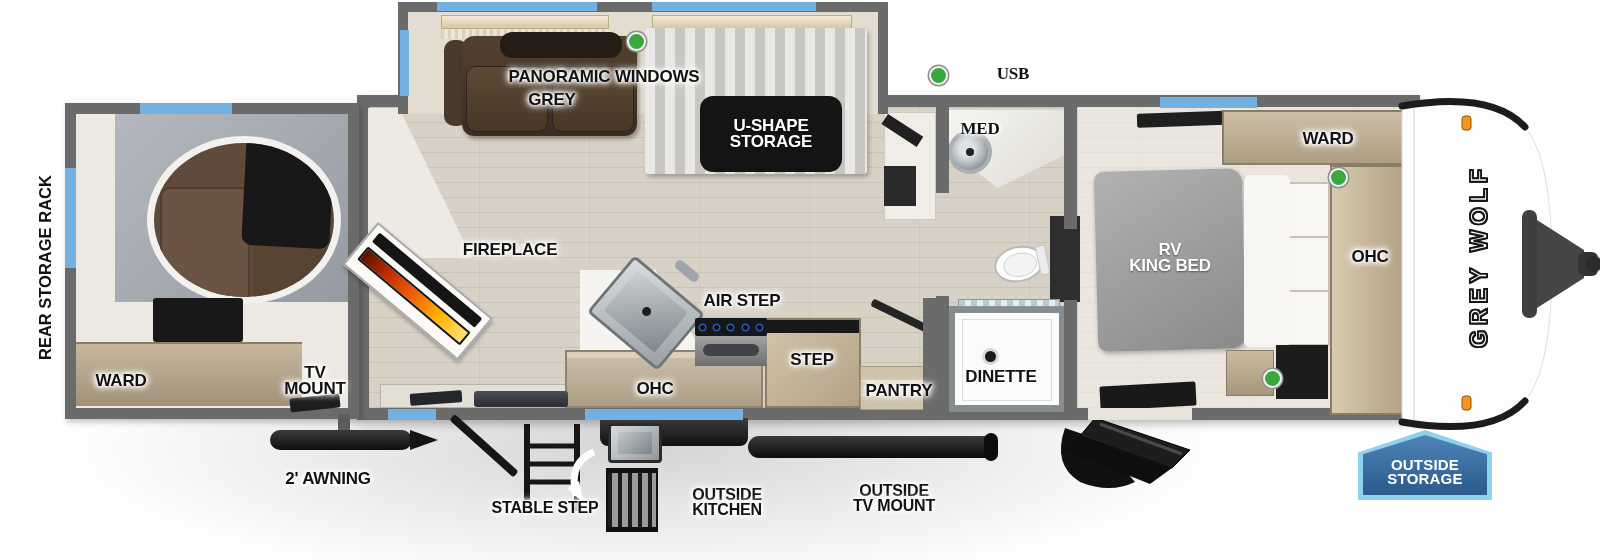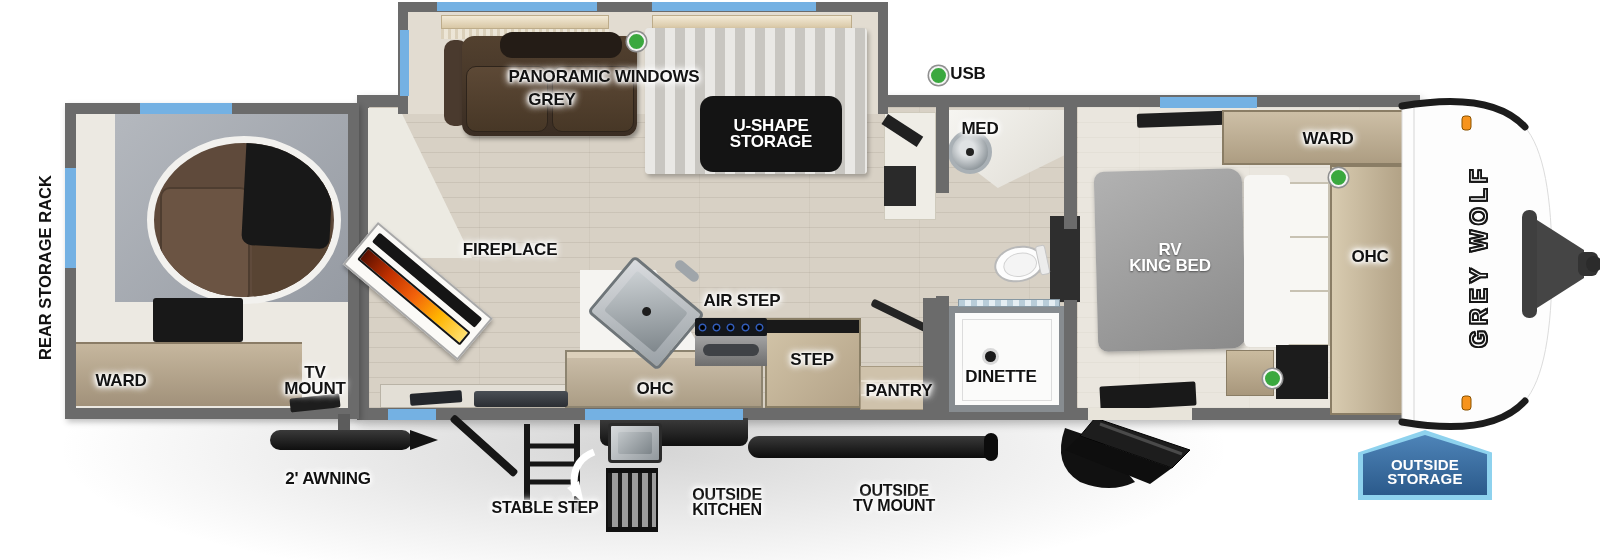--- a/index.html
+++ b/index.html
@@ -83,21 +83,21 @@
   <div class="abs" style="left:700px;top:96px;width:142px;height:76px;z-index:15;
        background:#141414;border-radius:13px;"></div>
   <div class="lbl lbl2 wlbl c" style="left:771px;top:134px;z-index:40;">U-SHAPE
 STORAGE</div>
 
   <div class="gdot" style="left:627px;top:32px;"></div>
   <div class="lbl c" style="left:604px;top:57px;margin-top:20px;">PANORAMIC WINDOWS</div>
   <div class="lbl c" style="left:552px;top:100px;">GREY</div>
 
   <div class="gdot" style="left:929px;top:66px;"></div>
-  <div class="lbl c" style="left:968px;top:74px;">USB</div>
+  <div class="lbl c" style="left:1013px;top:74px;font-family:Liberation Serif, serif;">USB</div>
 
   <div class="abs" style="left:368px;top:108px;width:104px;height:150px;z-index:6;
        background:#eceae2;clip-path:polygon(0 0,30% 0,100% 100%,0 100%);"></div>
   <div class="abs" style="left:378px;top:222px;width:150px;height:55px;z-index:8;
        background:#fbfaf7;border:2px solid #a8a8a8;box-sizing:border-box;transform:rotate(40deg);transform-origin:0 0;box-shadow:2px 2px 4px rgba(0,0,0,.3);">
       <div class="abs" style="left:6px;top:5px;width:134px;height:12px;background:#151515;border-radius:2px;"></div>
       <div class="abs" style="left:6px;top:23px;width:134px;height:17px;border:2px solid #151515;border-radius:2px;box-sizing:border-box;
            background:linear-gradient(90deg,#5a1000,#c03000,#f2610b,#ffb400,#ffe070);"></div>
   </div>
   <div class="lbl c" style="left:510px;top:250px;">FIREPLACE</div>
@@ -159,21 +159,21 @@
   <div class="wall" style="left:1064px;top:107px;width:13px;height:122px;"></div>
   <div class="wall" style="left:1064px;top:300px;width:13px;height:120px;"></div>
   <div class="abs" style="left:872px;top:298px;width:62px;height:8px;background:#242424;border-radius:3px;transform:rotate(26deg);transform-origin:0 50%;z-index:9;"></div>
 
   <div class="abs" style="left:949px;top:110px;width:122px;height:78px;z-index:7;
        background:linear-gradient(135deg,#f6f5f1,#dedbd3);clip-path:polygon(0 0,100% 0,100% 54%,40% 100%,0 52%);"></div>
   <div class="abs" style="left:948px;top:130px;width:44px;height:44px;z-index:8;border-radius:50%;
        border:4px solid #a9b0b5;background:radial-gradient(circle at 42% 40%,#dfe2e4 25%,#8d959a 75%);box-sizing:border-box;">
       <div class="abs" style="left:14px;top:14px;width:8px;height:8px;background:#222;border-radius:50%;"></div>
   </div>
-  <div class="lbl c" style="left:980px;top:129px;">MED</div>
+  <div class="lbl c" style="left:980px;top:129px;font-family:Liberation Serif, serif;">MED</div>
 
   <div class="abs" style="left:994px;top:246px;width:50px;height:36px;z-index:8;border-radius:50%;
        border:2px solid #b9b9b9;background:#fdfdfd;transform:rotate(-12deg);box-sizing:border-box;">
       <div class="abs" style="left:7px;top:5px;width:32px;height:22px;border-radius:50%;border:1px solid #d2d2d2;background:#f4f4f4;"></div>
       <div class="abs" style="left:42px;top:2px;width:8px;height:28px;background:#ececec;border:1px solid #c5c5c5;border-radius:3px;"></div>
   </div>
   <div class="abs" style="left:1050px;top:216px;width:30px;height:86px;background:#2e2e2e;z-index:7;"></div>
 
   <div class="abs" style="left:948px;top:306px;width:118px;height:106px;z-index:8;
        border:7px solid #878c90;background:#fbfbfa;box-sizing:border-box;">

